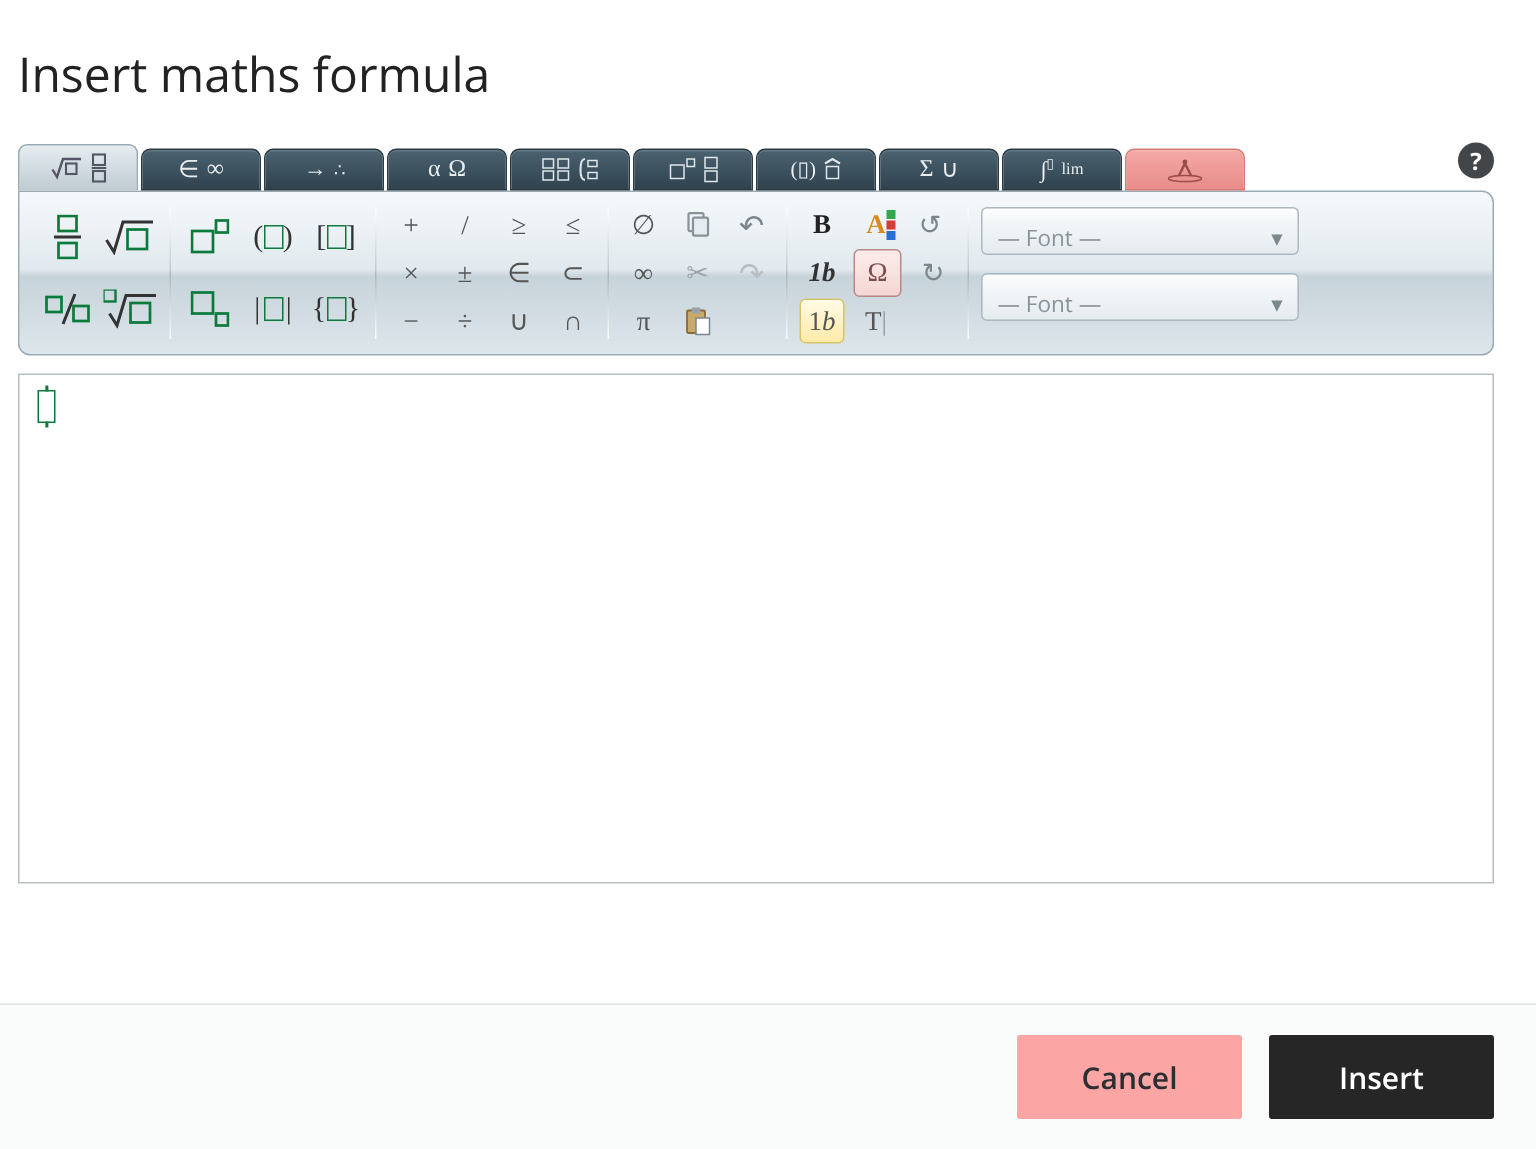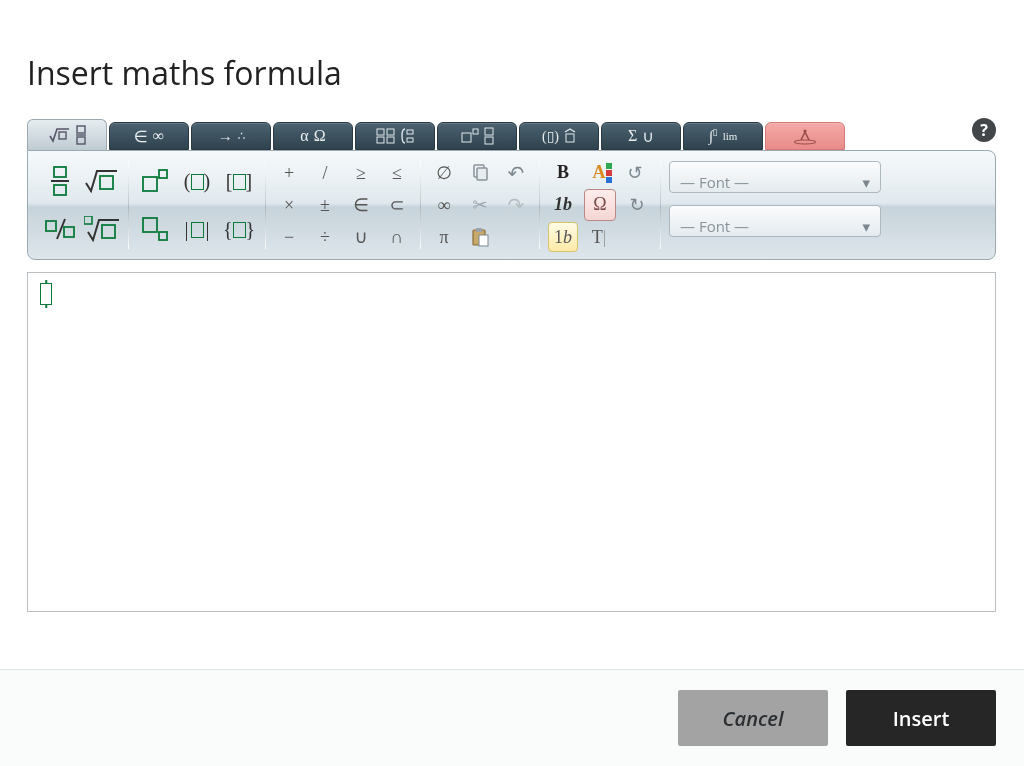--- a/index.html
+++ b/index.html
@@ -1,17 +1,17 @@
 <!DOCTYPE html>
 <html><head>
 <meta charset="utf-8">
 <style>
   html,body{margin:0;padding:0;font-family:"Open Sans","Segoe UI",Arial,sans-serif;background:#fff;color:#222;}
   .dialog{width:1024px;height:766px;box-sizing:border-box;display:flex;flex-direction:column;}
-  .body{flex:1;padding:18px 28px 10px 27px;box-sizing:border-box;margin-top:23px;}
+  .body{flex:1;padding:18px 28px 10px 12px;box-sizing:border-box;}
   h1{font-size:32px;font-weight:400;margin:10px 0 24px 0;}
   
   .tabbar{display:flex;align-items:flex-end;position:relative;height:32px;}
   .tab{
     height:26px;width:78px;border-radius:6px 6px 0 0;margin-right:2px;
     display:flex;align-items:center;justify-content:center;gap:5px;
     color:#e8edf0;font-size:13px;font-family:"Times New Roman",serif;
     cursor:pointer;user-select:none;
     background:linear-gradient(#4b6270,#2f424e);
     border:1px solid #2a3a44;box-shadow:inset 0 1px 0 rgba(255,255,255,.15);
@@ -72,21 +72,21 @@
   .cursor-slot::before{top:-4px;}.cursor-slot::after{bottom:-4px;}
   
   .footer{
     border-top:1px solid #e1e4e6;background:#fafbfb;padding:20px 28px;
     display:flex;justify-content:flex-end;gap:18px;
   }
   .fbtn{
     min-width:150px;height:56px;display:flex;align-items:center;justify-content:center;
     font-size:20px;font-weight:600;border-radius:2px;cursor:pointer;user-select:none;
   }
-  .fbtn.secondary{background:#a3a3a3;color:#2b2f32;font-style:italic;}
+  .fbtn.secondary{background:#fca5a5;color:#2b2f32;}
   .fbtn.primary{background:#262626;color:#ffffff;}
   
   svg{display:block;}
 </style>
 </head>
 <body>
 
 <div class="dialog">
   <div class="body">
     <h1>Insert maths formula</h1>

